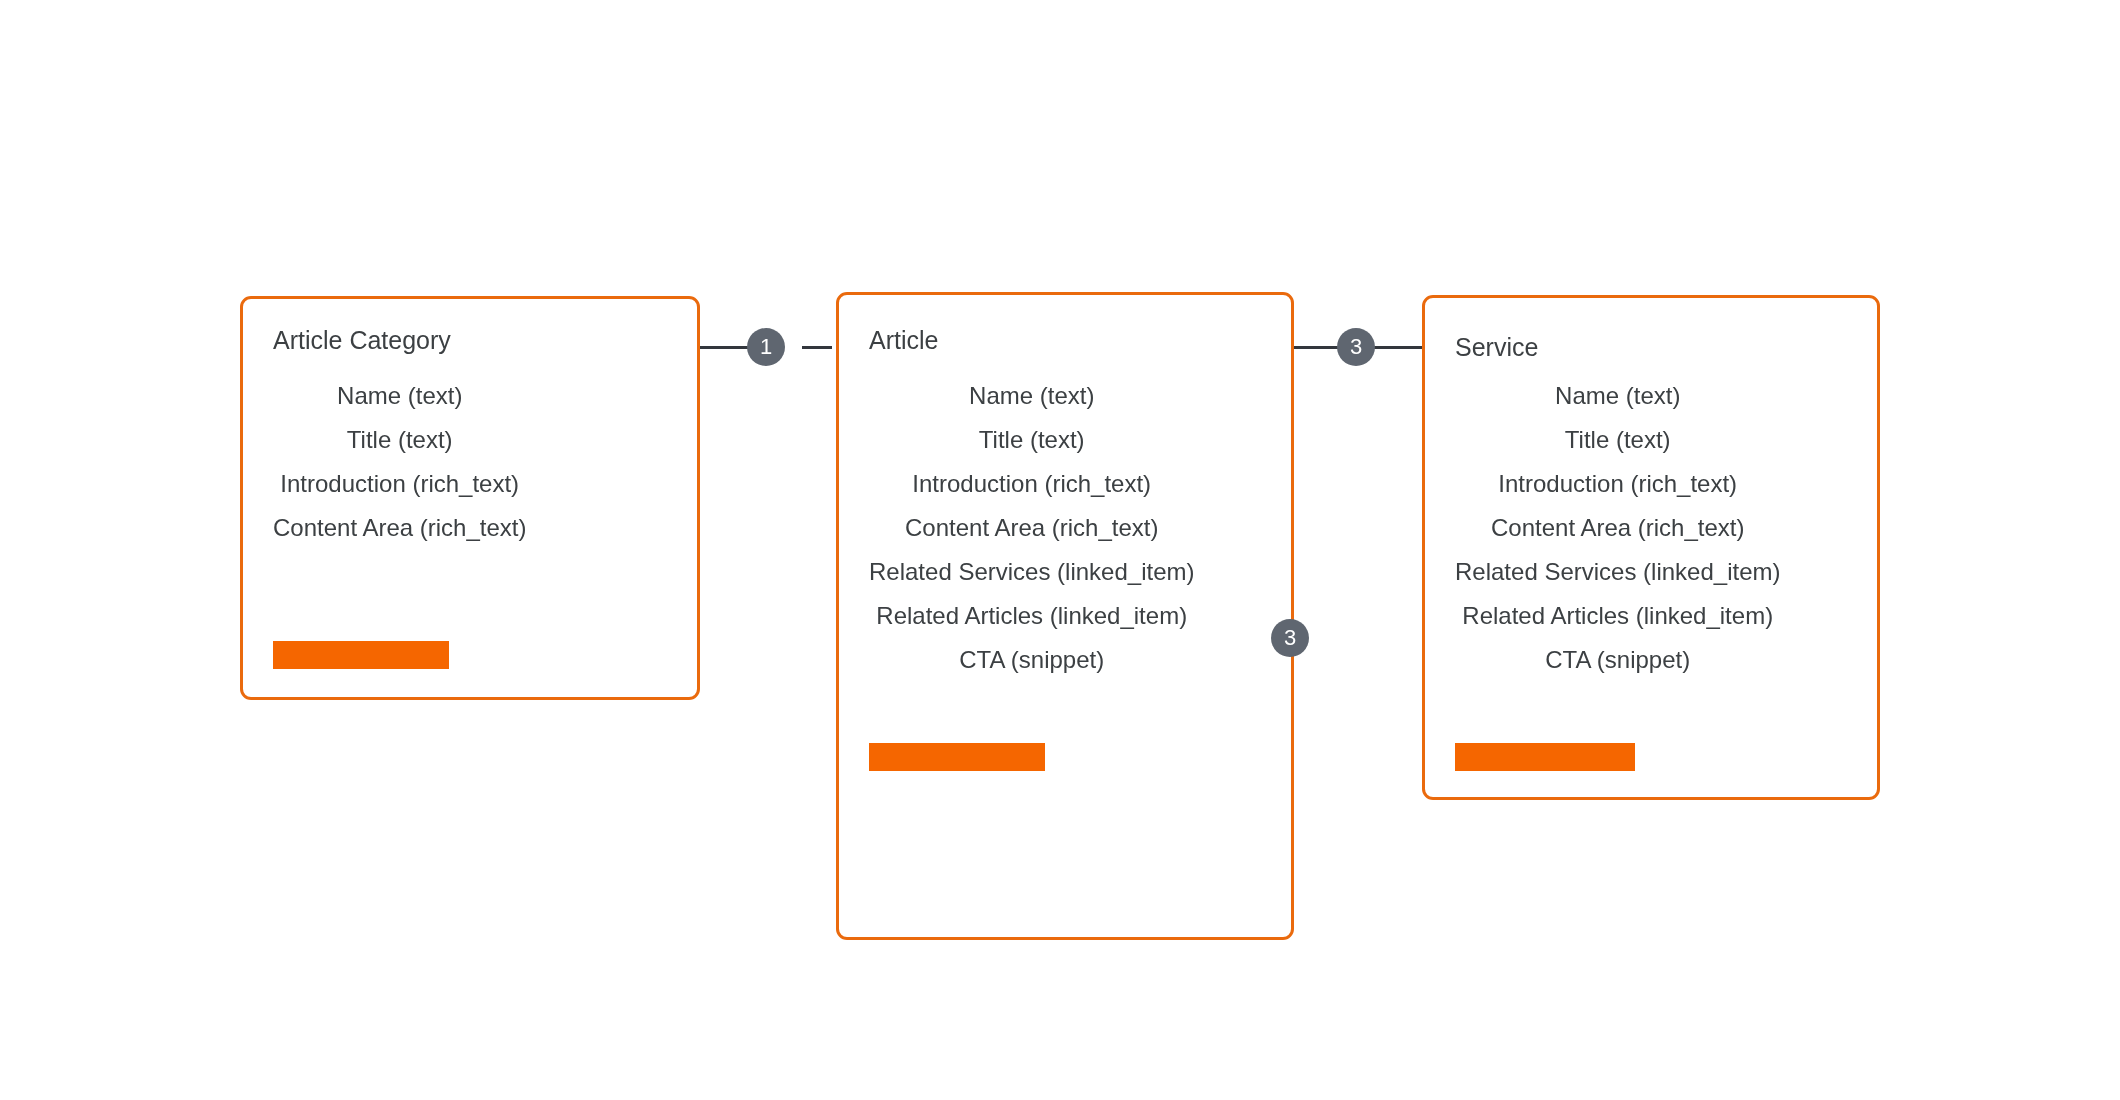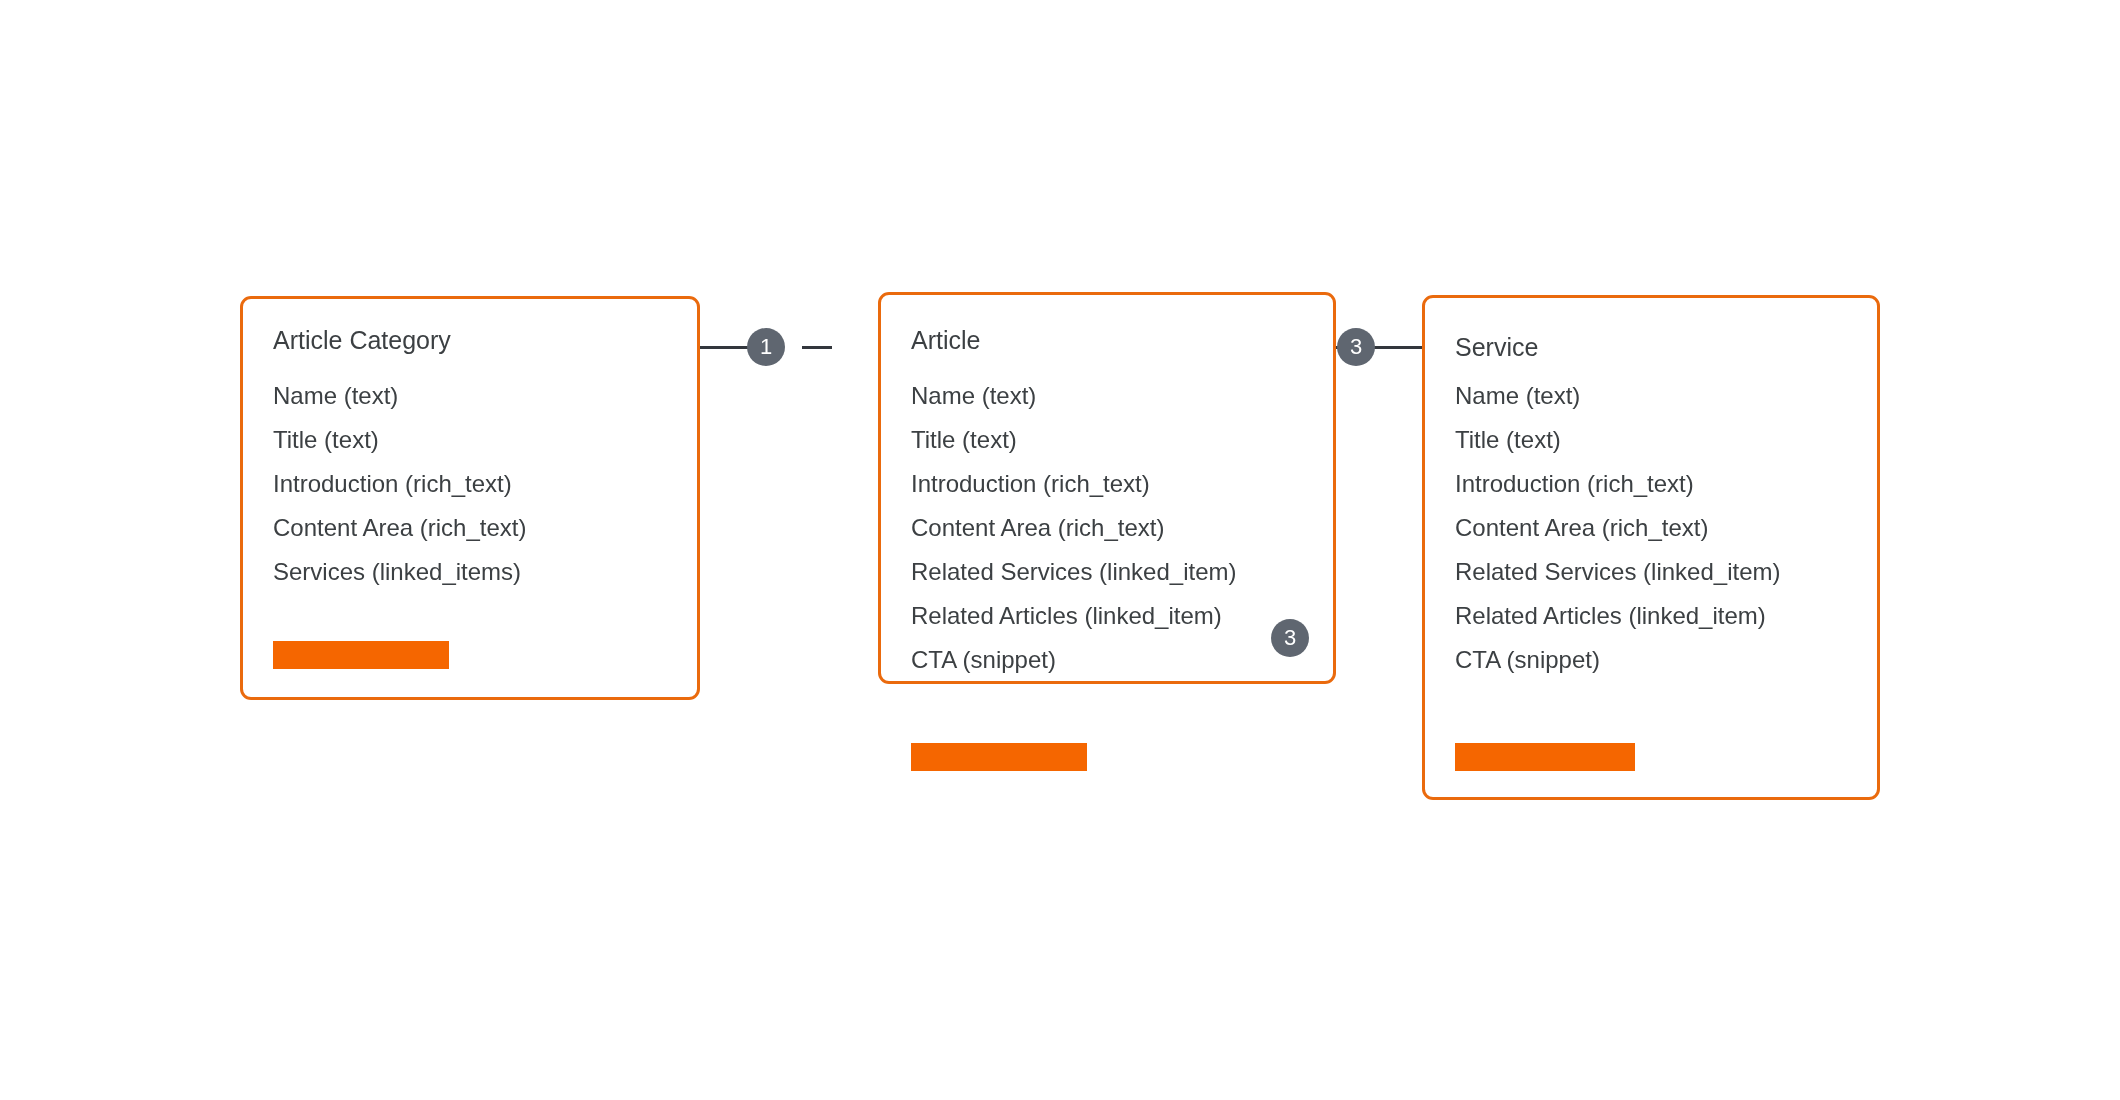--- a/index.html
+++ b/index.html
@@ -45,40 +45,41 @@
     margin: 0;
     padding: 0;
     list-style: none;
   }
   .entity-field {
     font-size: 24px;
     line-height: 44px;
     font-weight: 400;
     color: #3c4043;
     white-space: nowrap;
+    text-align: center;
   }
   .entity-bar {
     position: absolute;
     left: 30px;
     height: 28px;
     background: #f56600;
   }
 
   
   #card-article-category {
     left: 240px;  top: 296px;
     width: 460px; height: 404px;
   }
   #card-article-category .entity-title  { top: 26px; text-align: right; }
   #card-article-category .entity-fields { top: 75px; }
   #card-article-category .entity-bar    { top: 342px; width: 176px; }
 
   #card-article {
-    left: 878px;  top: 292px;
-    width: 458px; height: 392px;
+    left: 836px;  top: 292px;
+    width: 458px; height: 648px;
   }
   #card-article .entity-title  { top: 30px; }
   #card-article .entity-fields { top: 79px; }
   #card-article .entity-bar    { top: 448px; width: 176px; }
 
   #card-service {
     left: 1422px; top: 295px;
     width: 458px; height: 505px;
   }
   #card-service .entity-title  { top: 27px; margin-top: 7px; }
@@ -115,21 +116,20 @@
   <div class="connector-line" style="left:1288px; top:346px; width:50px;"></div>
   <div class="connector-line" style="left:1374px; top:346px; width:50px;"></div>
 
   <div class="entity-card" id="card-article-category">
     <div class="entity-title">Article Category</div>
     <ul class="entity-fields">
       <li class="entity-field">Name (text)</li>
       <li class="entity-field">Title (text)</li>
       <li class="entity-field">Introduction (rich_text)</li>
       <li class="entity-field">Content Area (rich_text)</li>
-      <li class="entity-field">Services (linked_items)</li>
     </ul>
     <div class="entity-bar"></div>
   </div>
 
   <div class="entity-card" id="card-article">
     <div class="entity-title">Article</div>
     <ul class="entity-fields">
       <li class="entity-field">Name (text)</li>
       <li class="entity-field">Title (text)</li>
       <li class="entity-field">Introduction (rich_text)</li>

